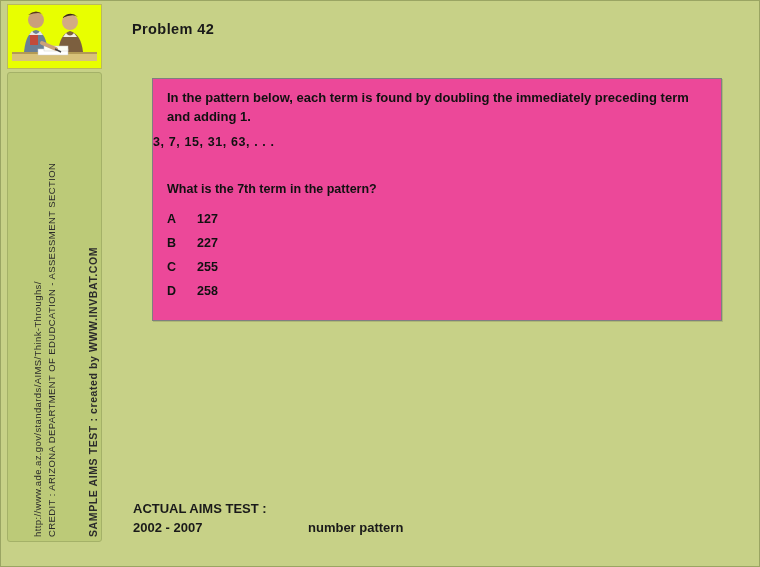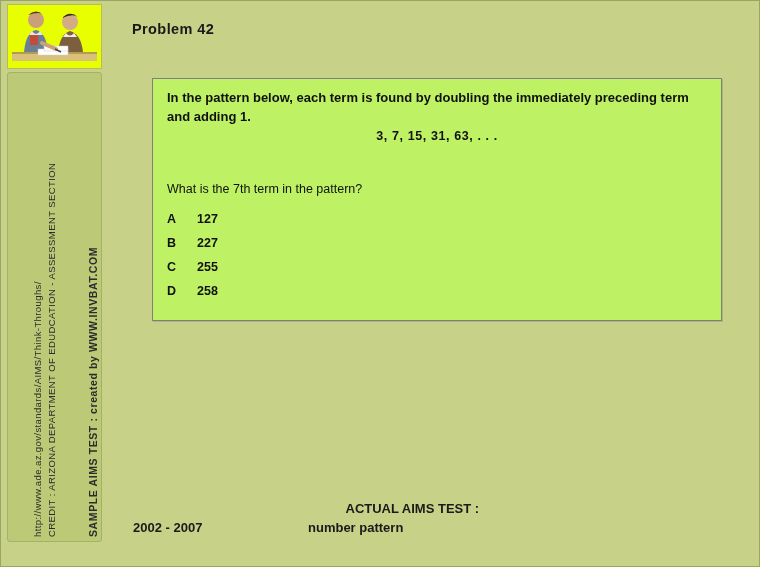--- a/index.html
+++ b/index.html
@@ -92,52 +92,52 @@
     letter-spacing: 0.4px;
   }
 
   
   .card {
     position: absolute;
     left: 152px;
     top: 78px;
     width: 570px;
     height: 243px;
-    background: #bef264;
+    background: #ec4899;
     border: 1px solid #7f7f7f;
     box-sizing: border-box;
     box-shadow: 1px 1px 0 rgba(0,0,0,0.12);
   }
   .card-stem {
     position: absolute;
     left: 14px;
     top: 10px;
     width: 545px;
     font-size: 13px;
     font-weight: bold;
     color: #111;
     line-height: 1.45;
   }
   .sequence {
     position: absolute;
-    top: 50px;
+    top: 56px;
     left: 0;
     width: 100%;
-    text-align: center;
+    text-align: left;
     font-size: 12.5px;
     font-weight: bold;
     color: #111;
     letter-spacing: 0.6px;
   }
   .card-question {
     position: absolute;
     left: 14px;
     top: 103px;
     font-size: 12.5px;
-    font-weight: normal;
+    font-weight: bold;
     color: #111;
   }
   .choices {
     position: absolute;
     left: 14px;
     top: 133px;
     width: 300px;
   }
   .choice {
     display: flex;
@@ -162,21 +162,20 @@
     left: 133px;
     top: 500px;
     width: 600px;
     font-size: 13px;
     font-weight: bold;
     color: #1a1a1a;
     line-height: 1.45;
   }
   .footer-row {
     display: flex;
-    justify-content: center;
   }
   .footer-left {
     width: 175px;
     flex: 0 0 175px;
   }
   .footer-right {
     flex: 1 1 auto;
   }
 </style>
 </head>

